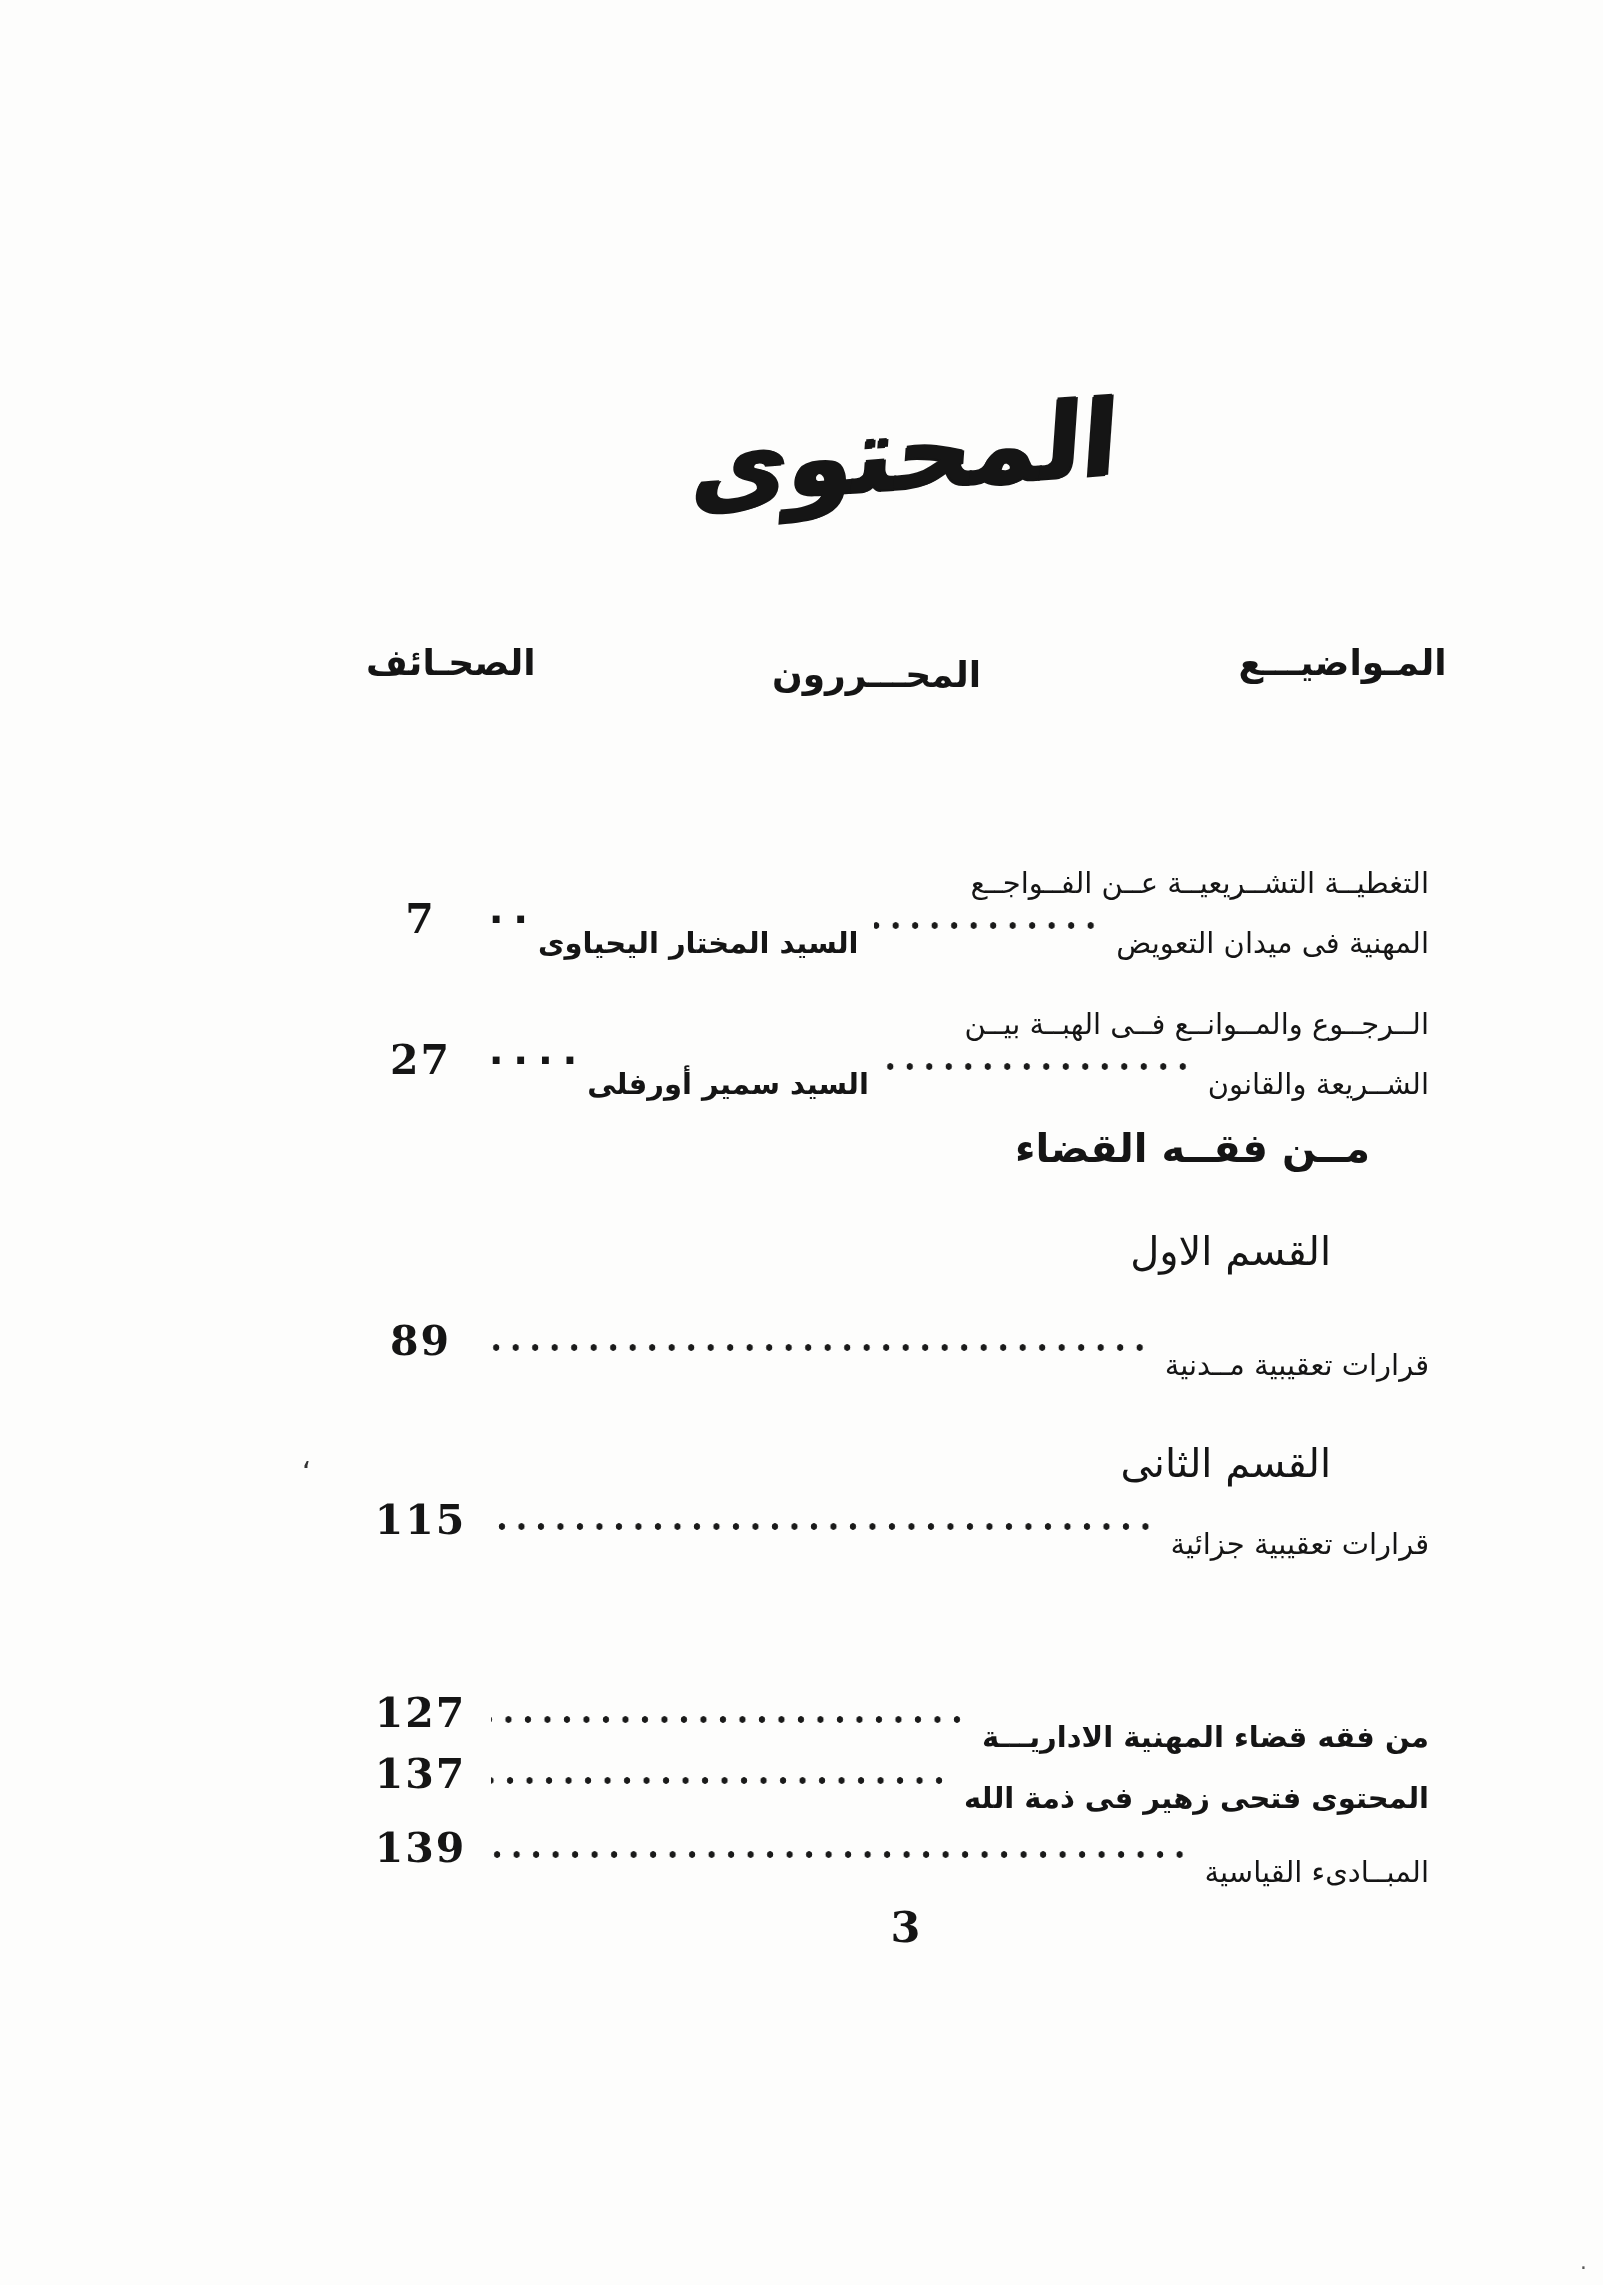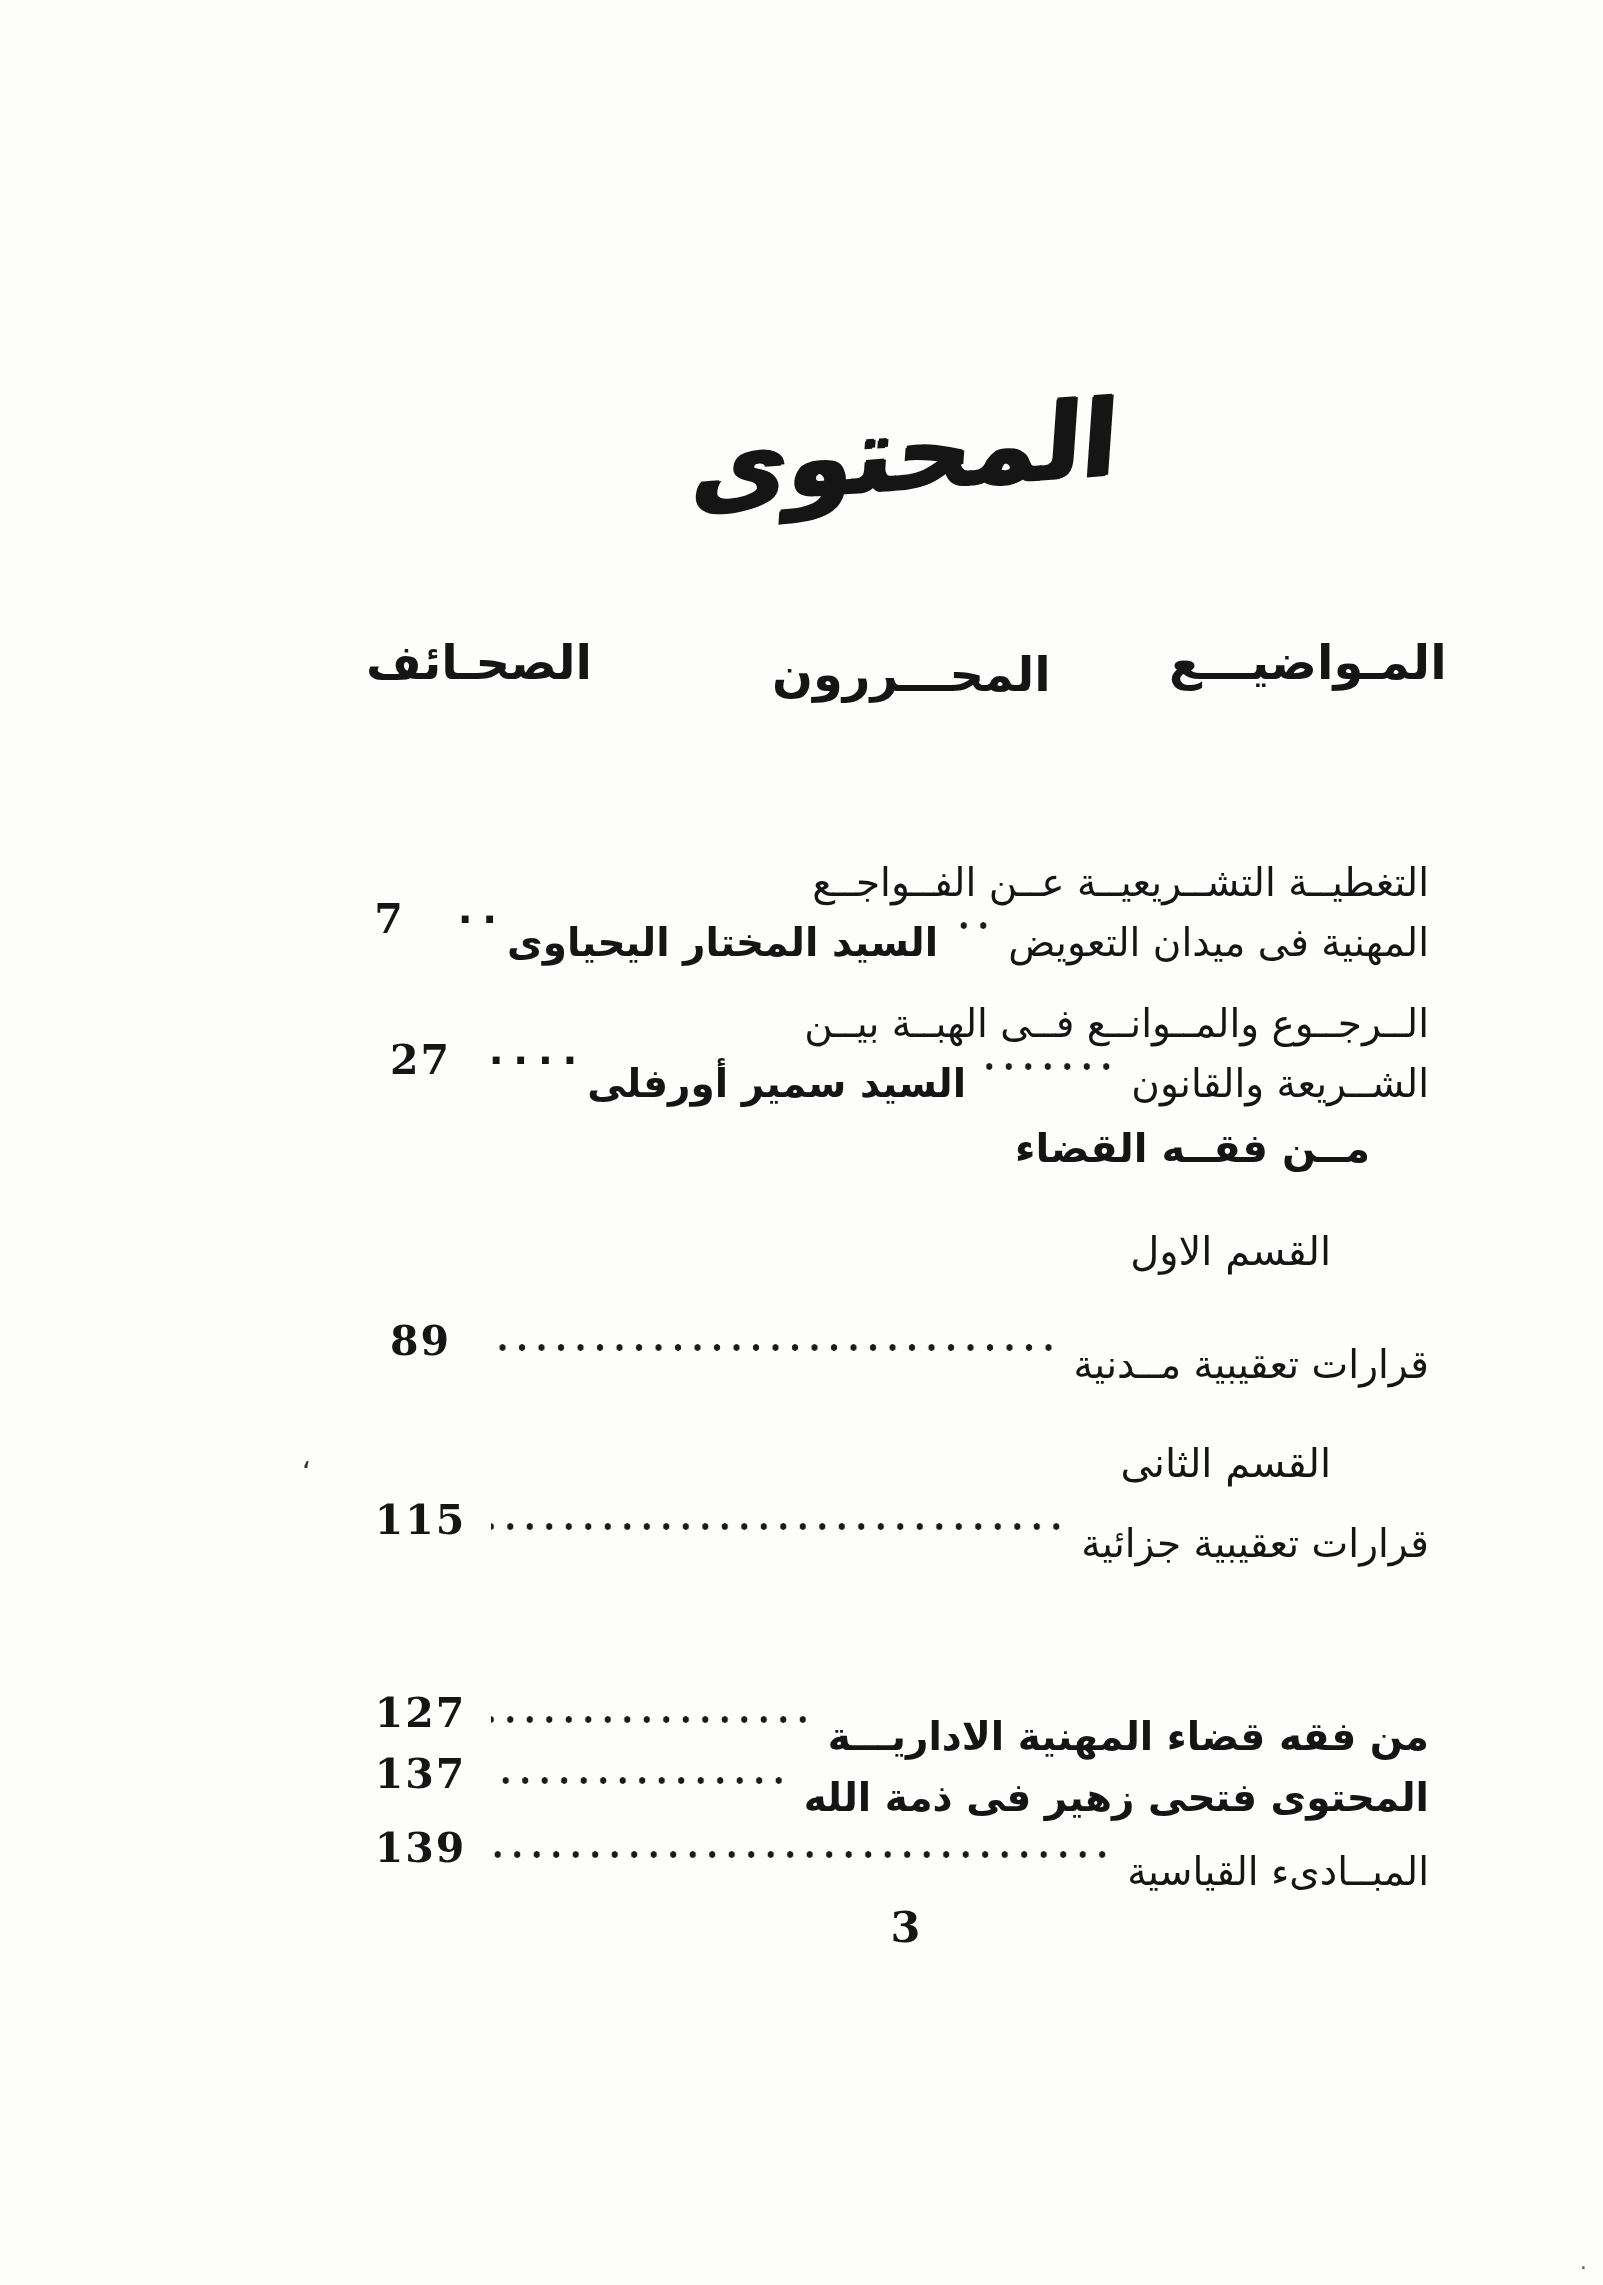--- a/index.html
+++ b/index.html
@@ -22,25 +22,25 @@
     font-size:105px; font-weight:bold;
     transform:rotate(-4deg) skewX(-8deg);
     letter-spacing:-3.9px;
     text-shadow:2px 1px 0 #151515, -1px 2px 0 #151515;
     white-space:nowrap;
   }
 
   
   .content { position:absolute; top:0; left:366px; width:1063px; height:100%; }
   .row { position:absolute; width:100%; display:flex; align-items:center; height:60px; }
-  .txt { font-size:39px; line-height:1.2; white-space:nowrap;margin-top:48px; }
+  .txt { font-size:29px; line-height:1.2; white-space:nowrap;margin-top:48px; }
   .bold { font-weight:bold; }
 
   
-  .hdr { position:absolute; font-size:48px; font-weight:bold; white-space:nowrap; }
+  .hdr { position:absolute; font-size:36px; font-weight:bold; white-space:nowrap; }
   .hdr-topics  { right:-17.6px; }
   .hdr-editors { left:406px;margin-top:24px; }
   .hdr-pages   { left:0; }
 
   
   .heading { position:absolute; font-size:40px; white-space:nowrap; }
 
   
   .dots {
     flex:1 1 auto; height:8.8px; align-self:center;

